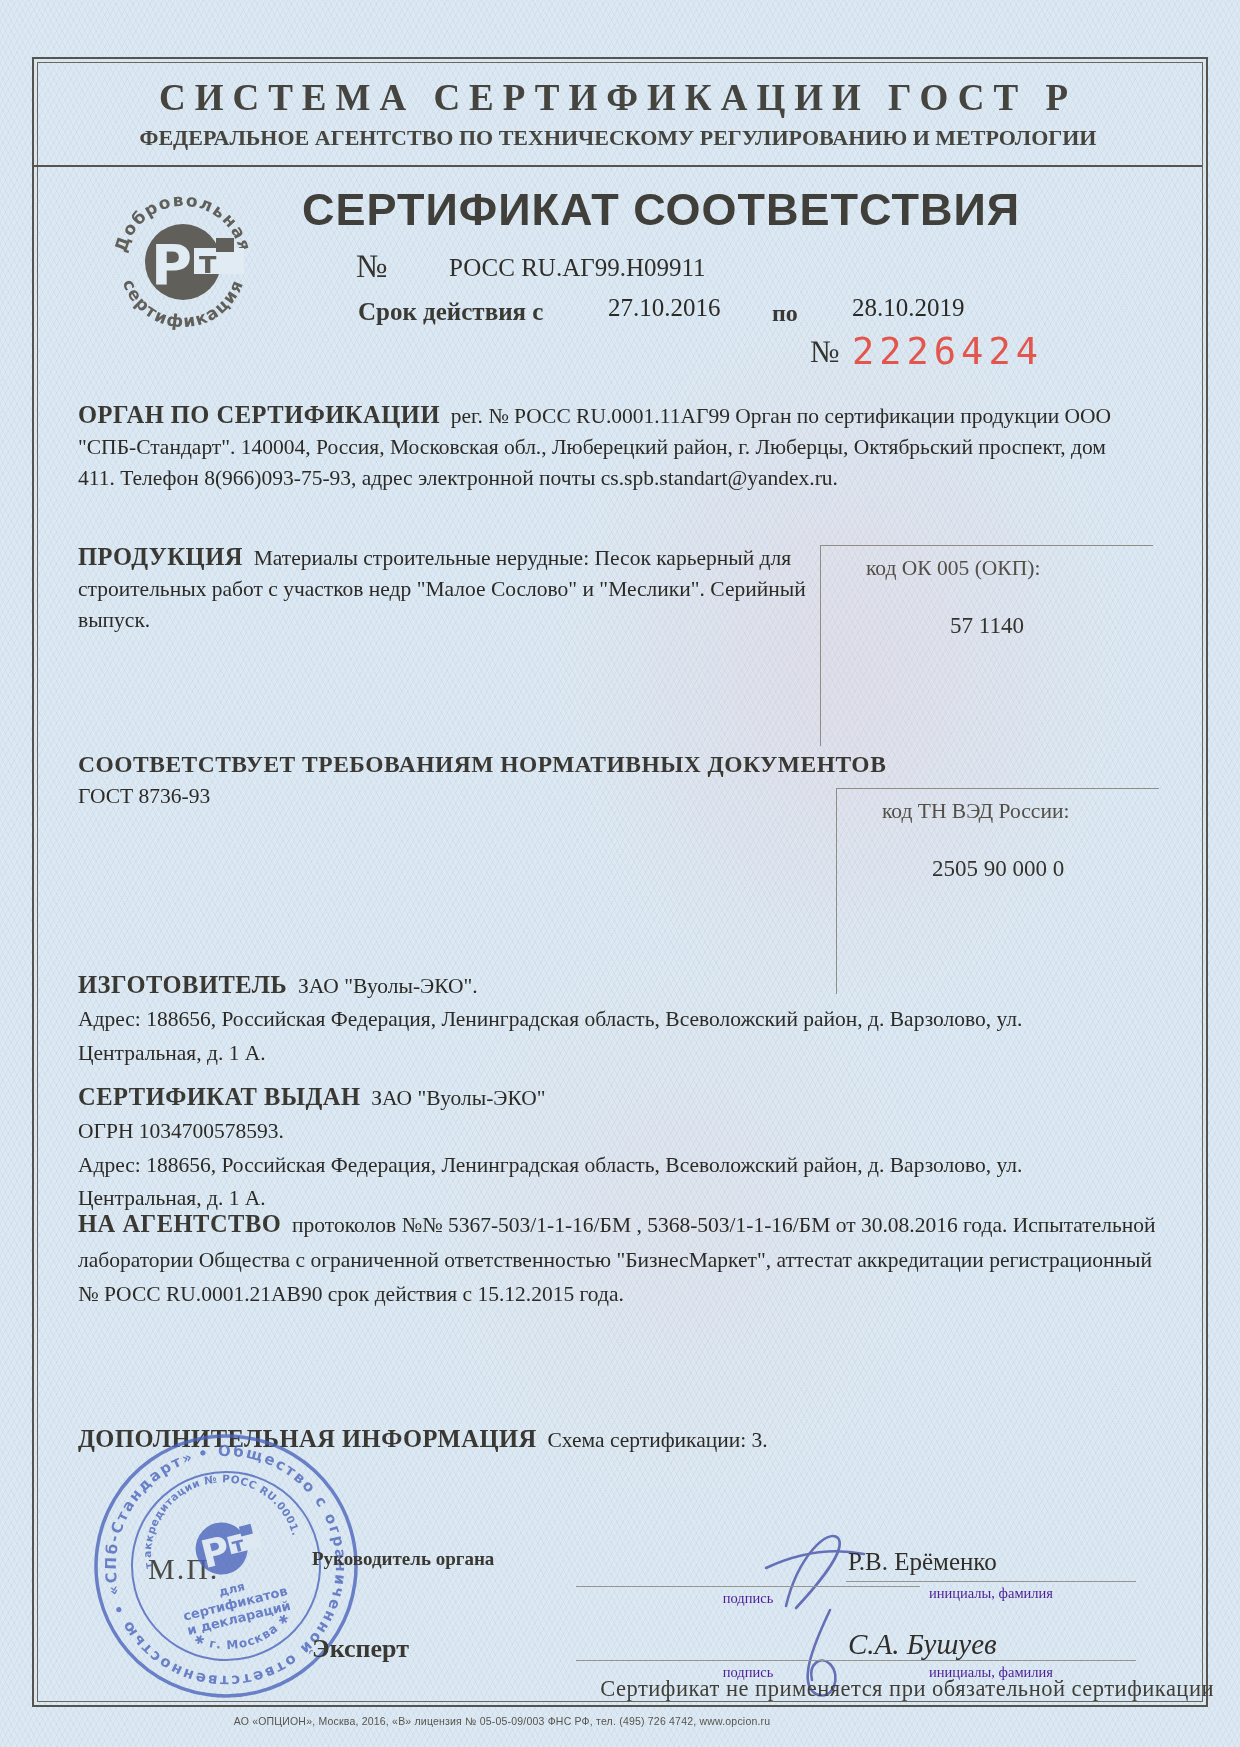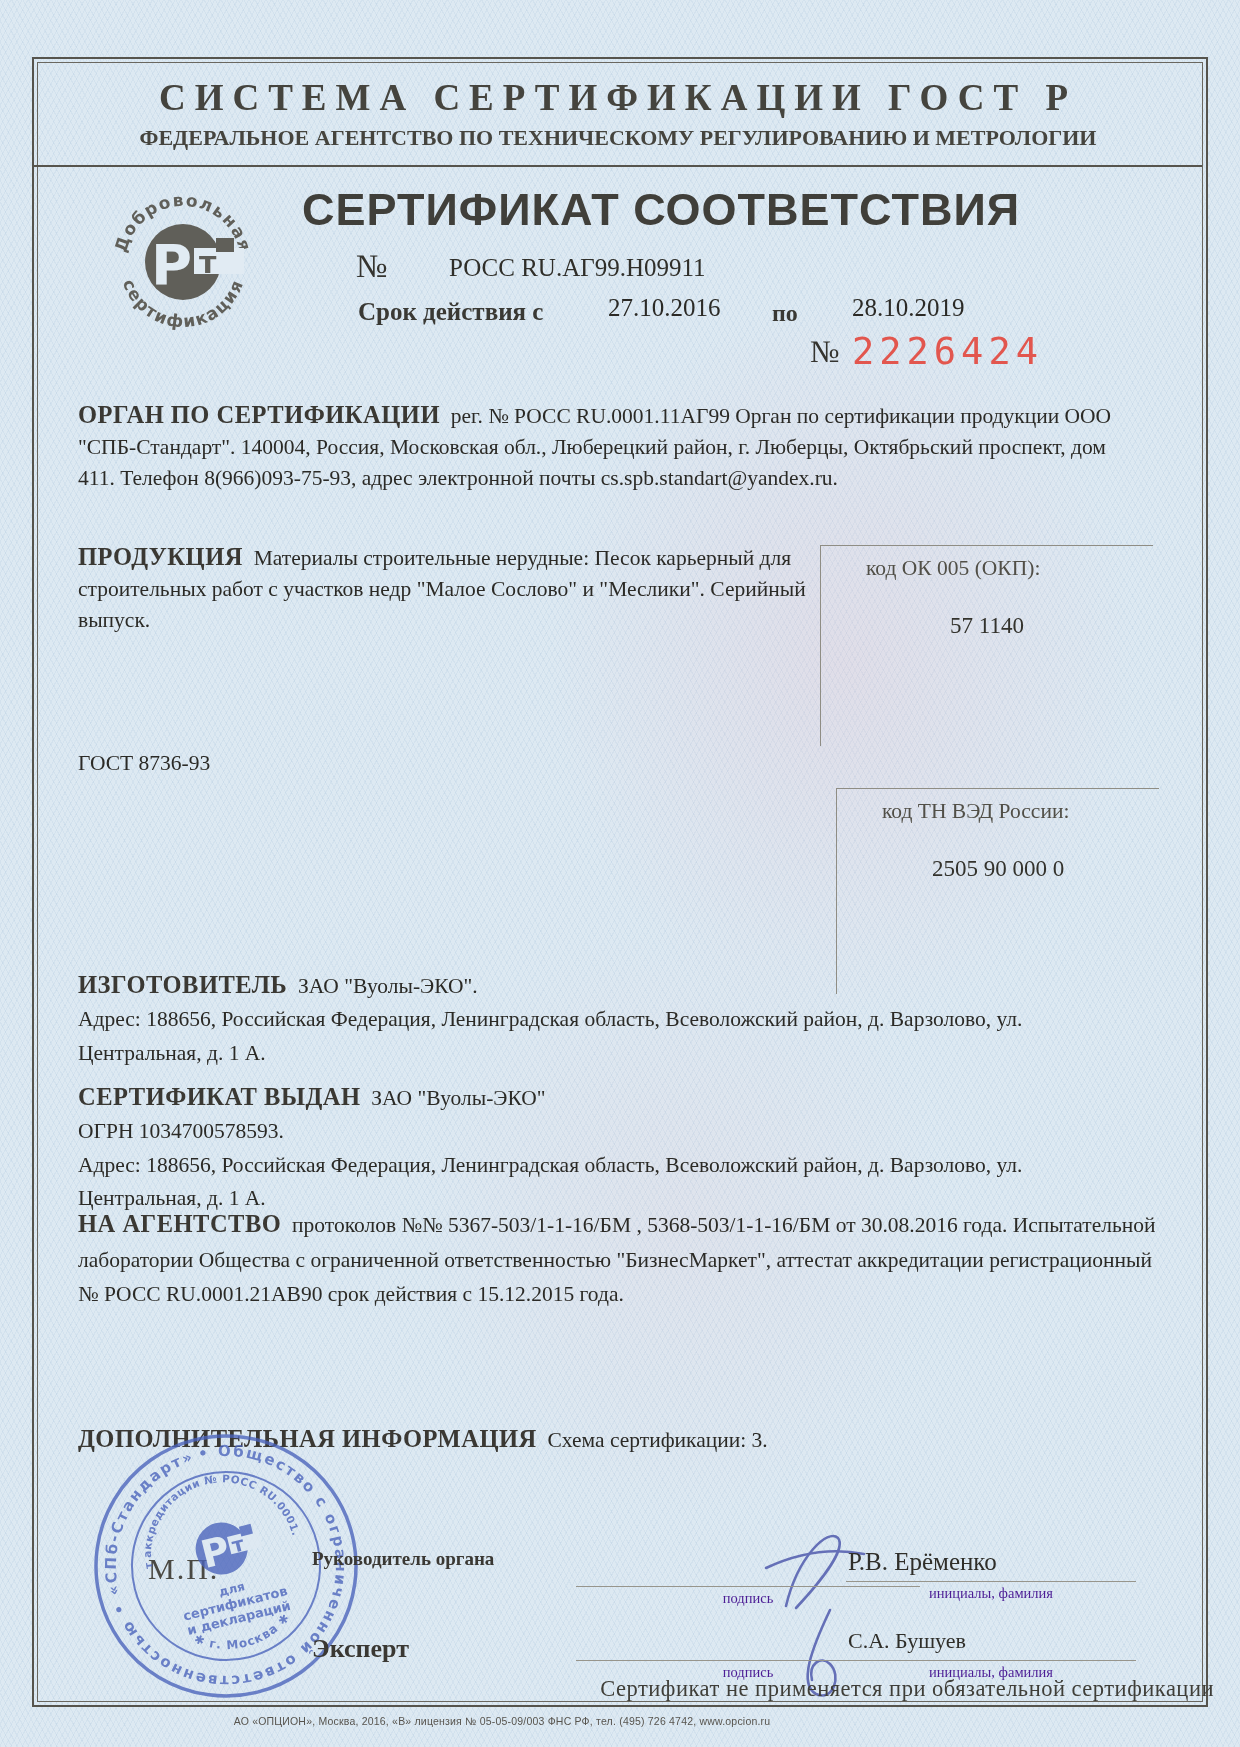--- a/index.html
+++ b/index.html
@@ -57,21 +57,21 @@
   .l-sig1{left:576px;top:1586px;width:344px;}
   .l-name1{left:846px;top:1581px;width:290px;}
   .l-sig2{left:576px;top:1660px;width:344px;}
   .l-name2{left:846px;top:1660px;width:290px;}
   .cap{font-size:14.5px;color:#4c1d95;text-align:center;}
   .c-sig1{left:576px;top:1590px;width:344px;}
   .c-name1{left:846px;top:1585px;width:290px;}
   .c-sig2{left:576px;top:1664px;width:344px;}
   .c-name2{left:846px;top:1664px;width:290px;}
   .name1{left:848px;top:1548px;font-size:25px;color:#2f2e29;}
-  .name2{left:848px;top:1628px;font-size:22px;color:#2f2e29;}
+  .name2{left:848px;top:1628px;font-size:29px;color:#2f2e29;font-style:italic;}
   .mp{left:148px;top:1552px;font-size:30px;color:#4a4943;letter-spacing:2px;}
   
   .notice{left:46px;top:1676px;width:1168px;text-align:right;font-size:22.5px;
     letter-spacing:0.5px;color:#3f3e38;}
   .imprint{left:0;top:1715px;width:1004px;text-align:center;font-family:"Liberation Sans",sans-serif;
     font-size:10.5px;color:#57544e;letter-spacing:0.2px;}
   svg text{font-family:"DejaVu Sans",sans-serif;}
   .stamp-wrap{left:88px;top:1428px;width:276px;height:276px;}
   .sig-wrap{left:730px;top:1522px;width:230px;height:196px;}
   .logo-wrap{left:98px;top:178px;width:172px;height:162px;}
@@ -125,20 +125,21 @@
 <p class="abs para body-sec"><span class="lbl">ОРГАН ПО СЕРТИФИКАЦИИ</span>&nbsp; <span>рег. № РОСС RU.0001.11АГ99 Орган по сертификации продукции ООО "СПБ-Стандарт". 140004, Россия, Московская обл., Люберецкий район, г. Люберцы, Октябрьский проспект, дом 411. Телефон 8(966)093-75-93, адрес электронной почты cs.spb.standart@yandex.ru.</span></p>
 
 <p class="abs para prod-sec"><span class="lbl">ПРОДУКЦИЯ</span>&nbsp; <span>Материалы строительные нерудные: Песок карьерный для строительных работ с участков недр "Малое Сослово" и "Меслики". Серийный выпуск.</span></p>
 
 <div class="abs codebox okp-box">
   <div class="cb-label">код ОК 005 (ОКП):</div>
   <div class="cb-value">57 1140</div>
 </div>
 
 <div class="abs para conf-sec">
+  <div class="lbl" style="font-size:23.5px">СООТВЕТСТВУЕТ ТРЕБОВАНИЯМ НОРМАТИВНЫХ ДОКУМЕНТОВ</div>
   <div class="gost">ГОСТ 8736-93</div>
 </div>
 
 <div class="abs codebox tnved-box">
   <div class="cb-label">код ТН ВЭД России:</div>
   <div class="cb-value">2505 90 000 0</div>
 </div>
 
 <p class="abs para manu-sec"><span class="lbl">ИЗГОТОВИТЕЛЬ</span>&nbsp; <span>ЗАО "Вуолы-ЭКО".</span><br>
 <span>Адрес: 188656, Российская Федерация, Ленинградская область, Всеволожский район, д. Варзолово, ул. Центральная, д. 1 А.</span></p>

